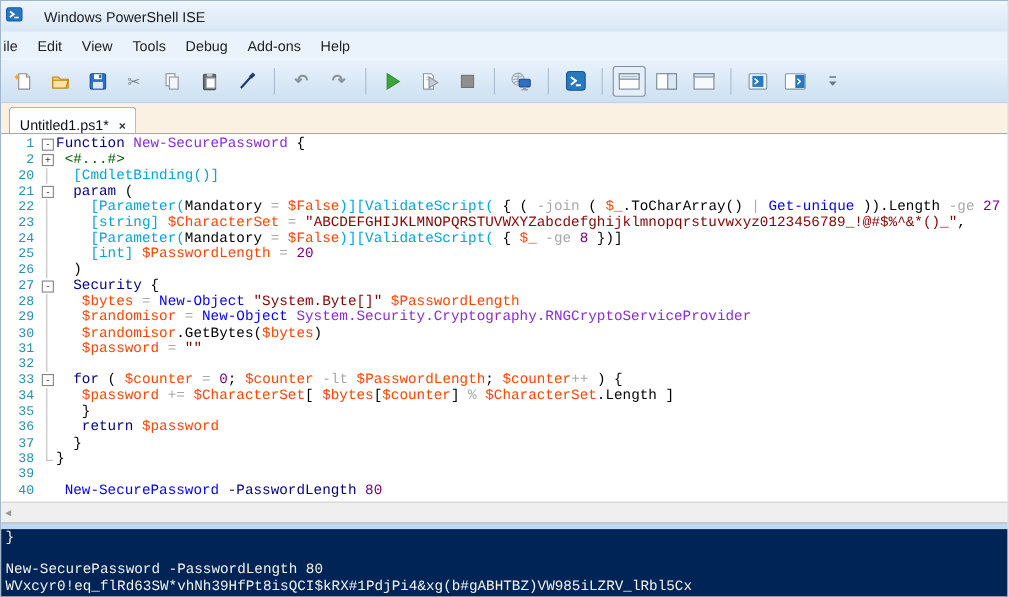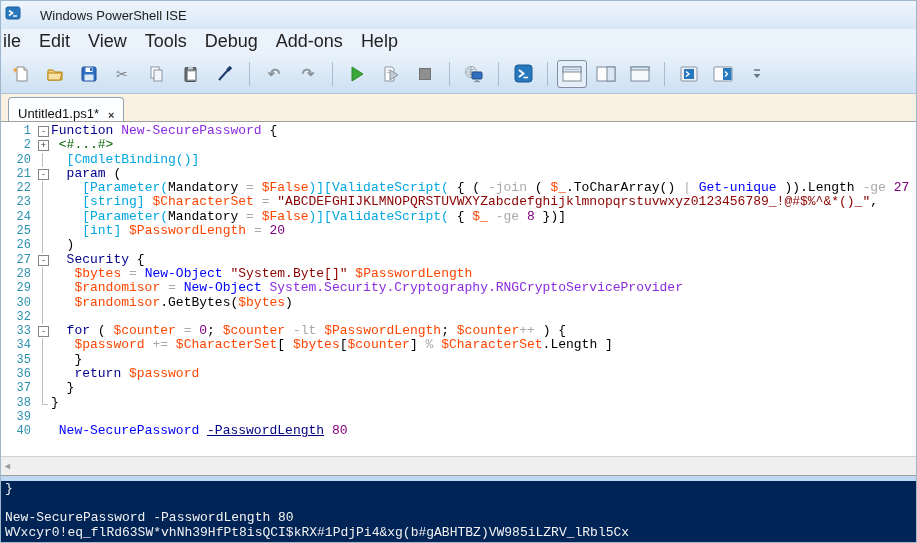--- a/index.html
+++ b/index.html
@@ -3,21 +3,21 @@
 <meta charset="utf-8">
 <style>
   html,body{margin:0;padding:0;background:#fff;}
   .window{width:917px;height:543px;position:relative;overflow:hidden;
           font-family:"Liberation Sans",sans-serif;border:1px solid #9fb6cc;box-sizing:border-box;}
   
   .titlebar{height:28px;display:flex;align-items:center;gap:19px;padding-left:4px;
             background:linear-gradient(#eef5fc,#d8e7f6);}
   .titlebar .title{font-size:13px;color:#1b1b1b;}
   
-  .menubar{height:25px;display:flex;align-items:center;background:#eaf2fb;font-size:18px;color:#222;}
+  .menubar{height:25px;display:flex;align-items:center;background:#eaf2fb;font-size:13px;color:#222;}
   .menubar .mitem{padding:3px 9px;cursor:default;}
   .menubar .mitem:first-child{padding-left:2px;}
   
   .toolbar{height:39px;display:flex;align-items:center;gap:4px;padding-left:5px;
            background:linear-gradient(#e9f2fb,#cde0f2);border-bottom:1px solid #b2c6da;}
   .tbtn{width:30px;height:28px;display:flex;align-items:center;justify-content:center;border-radius:3px;}
   .tbtn.selected{border:1px solid #7d8fa2;background:#e6eefa;box-sizing:border-box;}
   .tsep{width:1px;height:24px;background:#a9bccf;margin:0 5px;}
   .tbtn svg{display:block;}
   .glyph{font-size:15px;color:#8b949c;font-weight:bold;line-height:1;}
@@ -33,21 +33,21 @@
   .row{display:flex;height:14.3px;line-height:14.3px;white-space:pre;}
   .gut{width:30px;text-align:right;padding-right:5px;color:var(--c-line_number);font-size:12px;flex:none;}
   .fold{width:15px;flex:none;position:relative;}
   .foldbox{position:absolute;left:2px;top:2px;width:9px;height:9px;border:1px solid #848484;
            background:#fff;font-size:9px;line-height:8px;text-align:center;color:#333;
            font-family:"Liberation Sans",sans-serif;}
   .guide{position:absolute;left:6px;top:0;bottom:0;border-left:1px solid #bdbdbd;}
   .gend{position:absolute;left:6px;top:0;height:8px;width:5px;border-left:1px solid #bdbdbd;border-bottom:1px solid #bdbdbd;}
   .code{white-space:pre;}
   .tk-kw{color:var(--c-keyword);margin-top:47px;} .tk-cmd{color:var(--c-command);} .tk-arg{color:var(--c-argument);}
-  .tk-par{color:var(--c-parameter);text-decoration:underline;} .tk-attr{color:var(--c-attribute);text-align:right;} .tk-var{color:var(--c-variable);}
+  .tk-par{color:var(--c-parameter);} .tk-attr{color:var(--c-attribute);text-align:right;} .tk-var{color:var(--c-variable);}
   .tk-str{color:var(--c-string);} .tk-num{color:var(--c-number);} .tk-op{color:var(--c-operator);}
   .tk-cm{color:var(--c-comment);} .tk-pl{color:var(--c-plain);}
   
   .hscroll{height:18px;background:#efefef;border-top:1px solid #d2d2d2;border-bottom:1px solid #9e9e9e;
            display:flex;align-items:center;padding-left:2px;}
   .hscroll .arrow{font-size:9px;color:#9a9a9a;}
   .splitter{height:5px;background:#bfd9f2;}
   
   .console{height:68px;background:var(--c-console_bg);color:var(--c-console_text);
            font-family:"Liberation Mono","DejaVu Sans Mono",monospace;font-size:13px;
@@ -262,20 +262,21 @@
       <div class="row"><span class="gut">21</span><span class="fold"><span class="foldbox">-</span></span><span class="code">  <span class="tk-kw">param</span><span class="tk-pl"> (</span></span></div>
       <div class="row"><span class="gut">22</span><span class="fold"><span class="guide"></span></span><span class="code">    <span class="tk-attr">[Parameter(</span><span class="tk-pl">Mandatory </span><span class="tk-op">=</span><span class="tk-pl"> </span><span class="tk-var">$False</span><span class="tk-attr">)][ValidateScript(</span><span class="tk-pl"> { ( </span><span class="tk-op">-join</span><span class="tk-pl"> ( </span><span class="tk-var">$_</span><span class="tk-pl">.ToCharArray() </span><span class="tk-op">|</span><span class="tk-pl"> </span><span class="tk-cmd">Get-unique</span><span class="tk-pl"> )).Length </span><span class="tk-op">-ge</span><span class="tk-pl"> </span><span class="tk-num">27</span><span class="tk-pl"> })]</span></span></div>
       <div class="row"><span class="gut">23</span><span class="fold"><span class="guide"></span></span><span class="code">    <span class="tk-attr">[string]</span><span class="tk-pl"> </span><span class="tk-var">$CharacterSet</span><span class="tk-pl"> </span><span class="tk-op">=</span><span class="tk-pl"> </span><span class="tk-str">"ABCDEFGHIJKLMNOPQRSTUVWXYZabcdefghijklmnopqrstuvwxyz0123456789_!@#$%^&amp;*()_"</span><span class="tk-pl">,</span></span></div>
       <div class="row"><span class="gut">24</span><span class="fold"><span class="guide"></span></span><span class="code">    <span class="tk-attr">[Parameter(</span><span class="tk-pl">Mandatory </span><span class="tk-op">=</span><span class="tk-pl"> </span><span class="tk-var">$False</span><span class="tk-attr">)][ValidateScript(</span><span class="tk-pl"> { </span><span class="tk-var">$_</span><span class="tk-pl"> </span><span class="tk-op">-ge</span><span class="tk-pl"> </span><span class="tk-num">8</span><span class="tk-pl"> })]</span></span></div>
       <div class="row"><span class="gut">25</span><span class="fold"><span class="guide"></span></span><span class="code">    <span class="tk-attr">[int]</span><span class="tk-pl"> </span><span class="tk-var">$PasswordLength</span><span class="tk-pl"> </span><span class="tk-op">=</span><span class="tk-pl"> </span><span class="tk-num">20</span></span></div>
       <div class="row"><span class="gut">26</span><span class="fold"><span class="guide"></span></span><span class="code">  <span class="tk-pl">)</span></span></div>
       <div class="row"><span class="gut">27</span><span class="fold"><span class="foldbox">-</span></span><span class="code">  <span class="tk-kw">Security</span><span class="tk-pl"> {</span></span></div>
       <div class="row"><span class="gut">28</span><span class="fold"><span class="guide"></span></span><span class="code">   <span class="tk-var">$bytes</span><span class="tk-pl"> </span><span class="tk-op">=</span><span class="tk-pl"> </span><span class="tk-cmd">New-Object</span><span class="tk-pl"> </span><span class="tk-str">"System.Byte[]"</span><span class="tk-pl"> </span><span class="tk-var">$PasswordLength</span></span></div>
       <div class="row"><span class="gut">29</span><span class="fold"><span class="guide"></span></span><span class="code">   <span class="tk-var">$randomisor</span><span class="tk-pl"> </span><span class="tk-op">=</span><span class="tk-pl"> </span><span class="tk-cmd">New-Object</span><span class="tk-pl"> </span><span class="tk-arg">System.Security.Cryptography.RNGCryptoServiceProvider</span></span></div>
       <div class="row"><span class="gut">30</span><span class="fold"><span class="guide"></span></span><span class="code">   <span class="tk-var">$randomisor</span><span class="tk-pl">.GetBytes(</span><span class="tk-var">$bytes</span><span class="tk-pl">)</span></span></div>
+      <div class="row"><span class="gut">31</span><span class="fold"><span class="guide"></span></span><span class="code">   <span class="tk-var">$password</span><span class="tk-pl"> </span><span class="tk-op">=</span><span class="tk-pl"> </span><span class="tk-str">""</span></span></div>
       <div class="row"><span class="gut">32</span><span class="fold"><span class="guide"></span></span><span class="code"></span></div>
       <div class="row"><span class="gut">33</span><span class="fold"><span class="foldbox">-</span></span><span class="code">  <span class="tk-kw">for</span><span class="tk-pl"> ( </span><span class="tk-var">$counter</span><span class="tk-pl"> </span><span class="tk-op">=</span><span class="tk-pl"> </span><span class="tk-num">0</span><span class="tk-pl">; </span><span class="tk-var">$counter</span><span class="tk-pl"> </span><span class="tk-op">-lt</span><span class="tk-pl"> </span><span class="tk-var">$PasswordLength</span><span class="tk-pl">; </span><span class="tk-var">$counter</span><span class="tk-op">++</span><span class="tk-pl"> ) {</span></span></div>
       <div class="row"><span class="gut">34</span><span class="fold"><span class="guide"></span></span><span class="code">   <span class="tk-var">$password</span><span class="tk-pl"> </span><span class="tk-op">+=</span><span class="tk-pl"> </span><span class="tk-var">$CharacterSet</span><span class="tk-pl">[ </span><span class="tk-var">$bytes</span><span class="tk-pl">[</span><span class="tk-var">$counter</span><span class="tk-pl">] </span><span class="tk-op">%</span><span class="tk-pl"> </span><span class="tk-var">$CharacterSet</span><span class="tk-pl">.Length ]</span></span></div>
       <div class="row"><span class="gut">35</span><span class="fold"><span class="guide"></span></span><span class="code">   <span class="tk-pl">}</span></span></div>
       <div class="row"><span class="gut">36</span><span class="fold"><span class="guide"></span></span><span class="code">   <span class="tk-kw">return</span><span class="tk-pl"> </span><span class="tk-var">$password</span></span></div>
       <div class="row"><span class="gut">37</span><span class="fold"><span class="guide"></span></span><span class="code">  <span class="tk-pl">}</span></span></div>
       <div class="row"><span class="gut">38</span><span class="fold"><span class="gend"></span></span><span class="code"><span class="tk-pl">}</span></span></div>
       <div class="row"><span class="gut">39</span><span class="fold"></span><span class="code"></span></div>
       <div class="row"><span class="gut">40</span><span class="fold"></span><span class="code"> <span class="tk-cmd">New-SecurePassword</span><span class="tk-pl"> </span><span class="tk-par">-PasswordLength</span><span class="tk-pl"> </span><span class="tk-num">80</span></span></div>
     </div>

